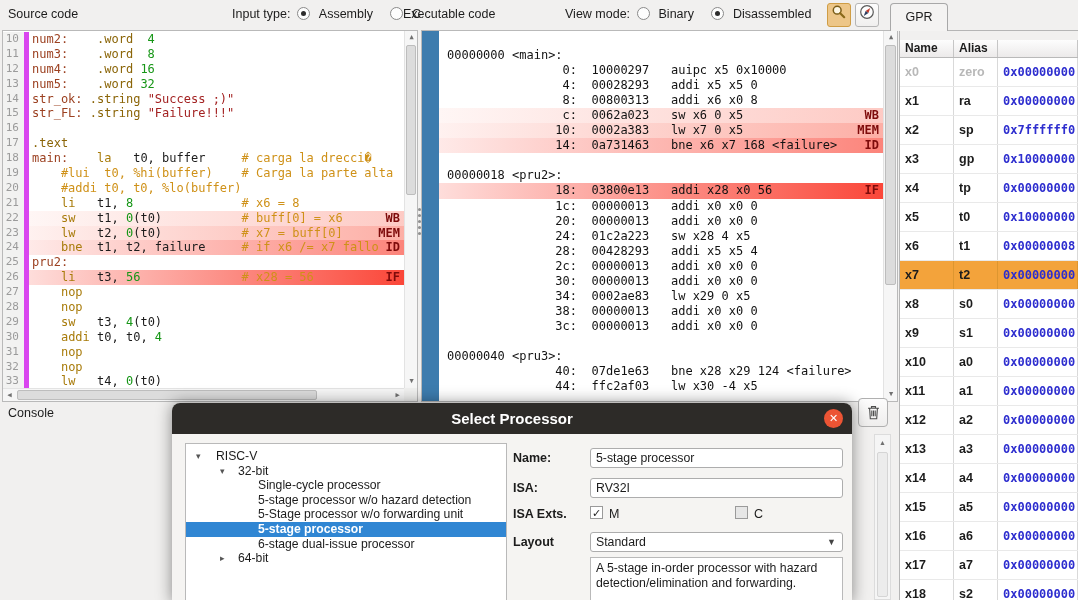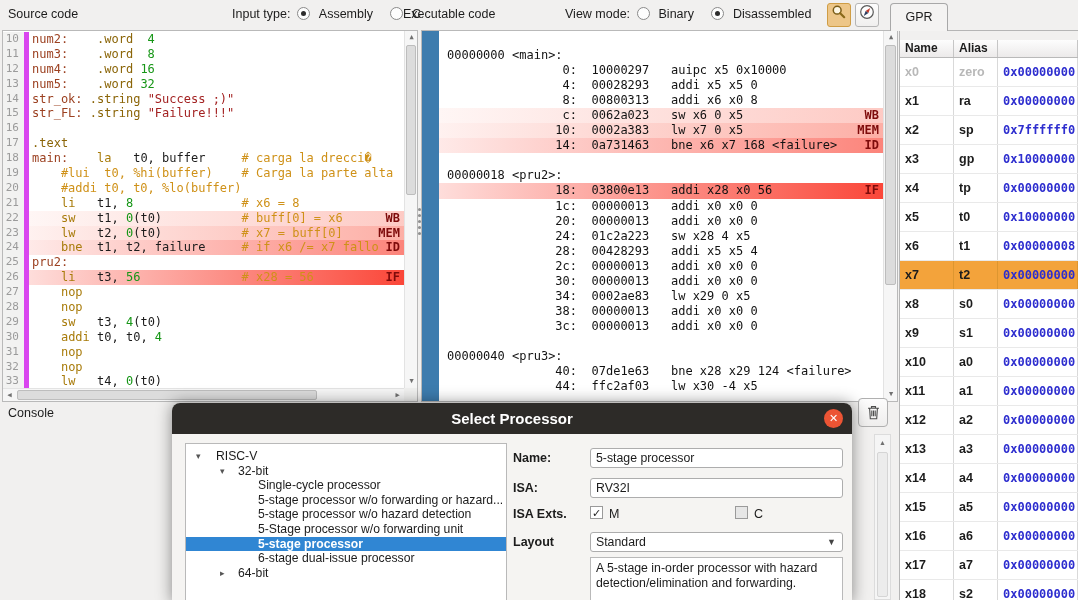--- a/index.html
+++ b/index.html
@@ -348,21 +348,20 @@
 </div>
 
 <div class="dialog">
   <div class="dlg-title">Select Processor</div>
   <div class="dlg-close">✕</div>
 
   <div class="tree">
       <div class="tr-item d0"><span class="arrow">▾</span><span class="lab">RISC-V</span></div>
       <div class="tr-item d1"><span class="arrow">▾</span><span class="lab">32-bit</span></div>
       <div class="tr-item d2"><span class="lab">Single-cycle processor</span></div>
-      <div class="tr-item d2"><span class="lab">5-stage processor w/o forwarding or hazard...</span></div>
       <div class="tr-item d2"><span class="lab">5-stage processor w/o hazard detection</span></div>
       <div class="tr-item d2"><span class="lab">5-Stage processor w/o forwarding unit</span></div>
       <div class="tr-item d2 selected"><span class="lab">5-stage processor</span></div>
       <div class="tr-item d2"><span class="lab">6-stage dual-issue processor</span></div>
       <div class="tr-item d1"><span class="arrow">▸</span><span class="lab">64-bit</span></div>
     </div>
 
   <span class="frm-label" style="top:48px;">Name:</span>
   <input class="frm-field" style="top: 45px;" value="5-stage processor">
 

